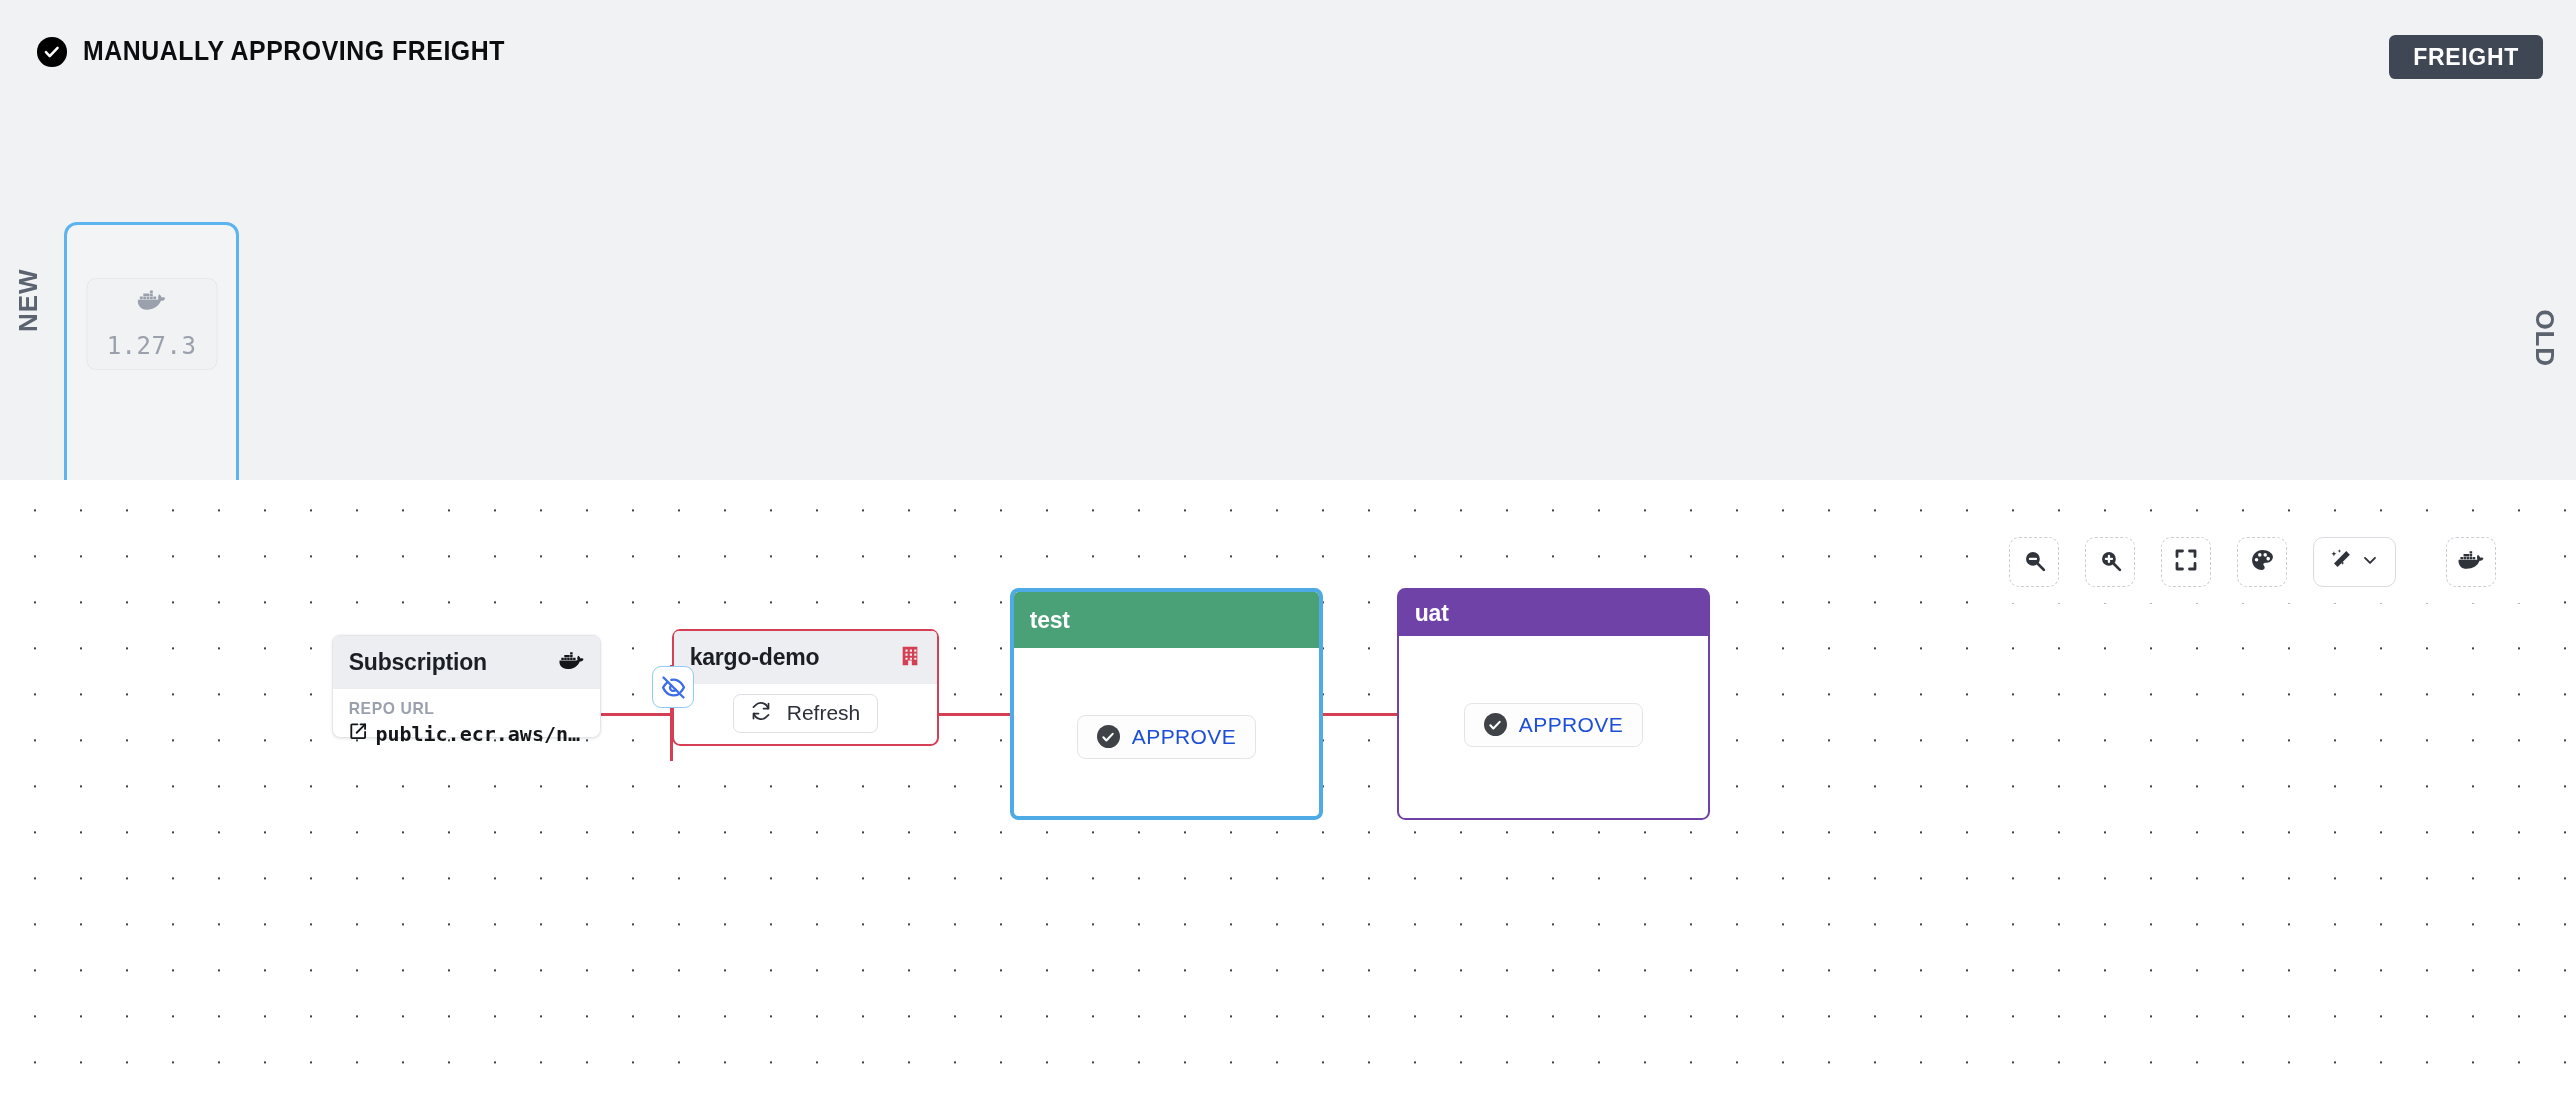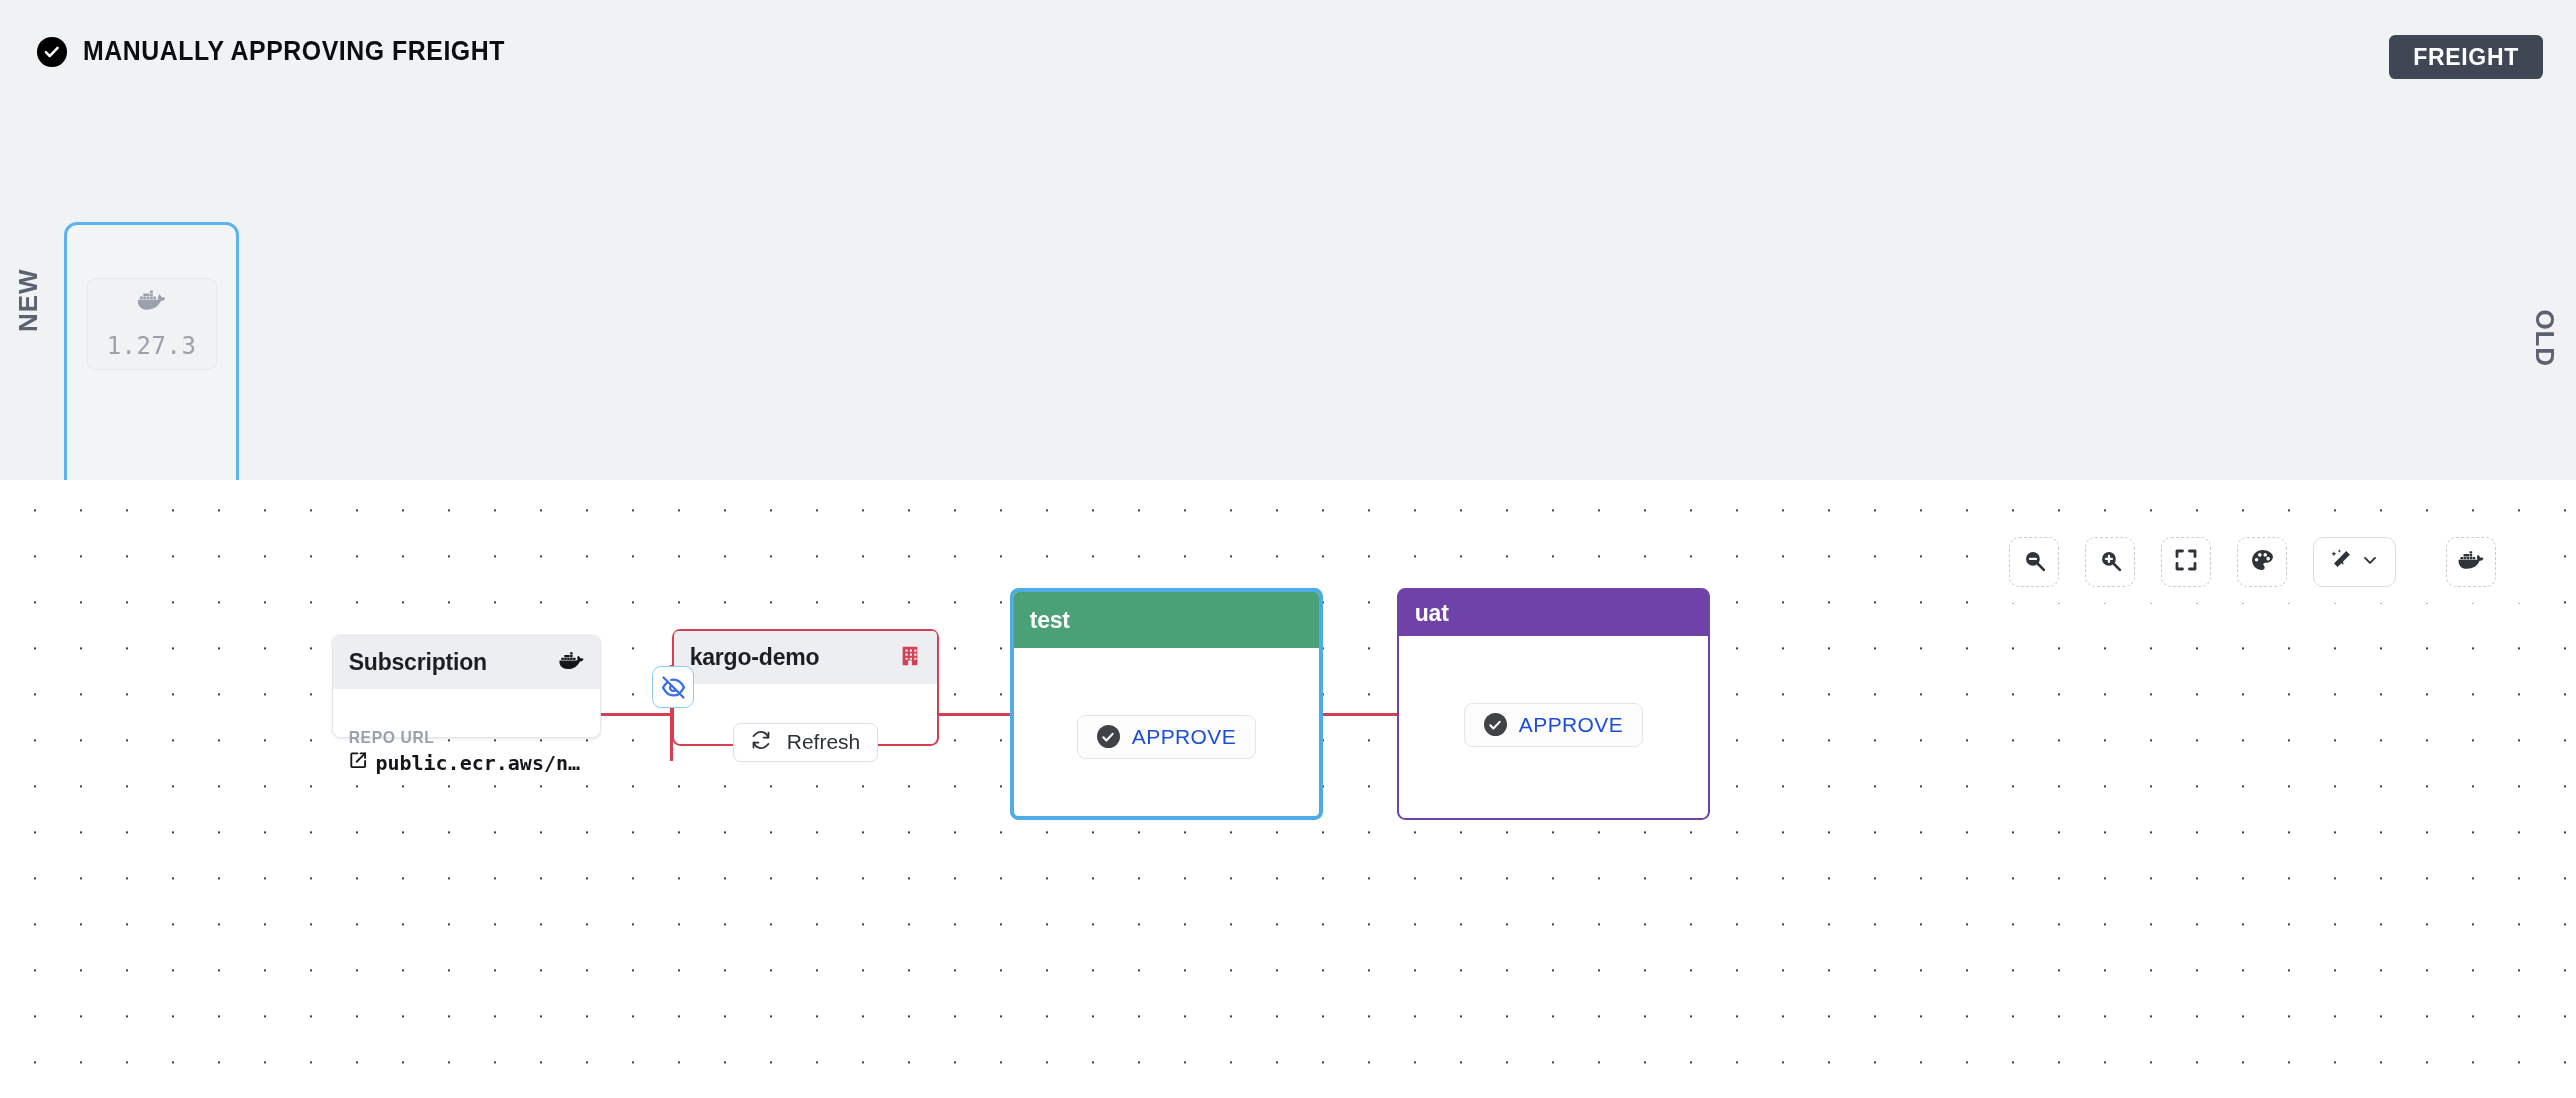--- a/index.html
+++ b/index.html
@@ -112,21 +112,21 @@
     position: absolute; background: #ffffff;
     border-radius: 8.3px;
   }
   .node-header {
     height: 53px; display: flex; align-items: center;
     padding: 0 15.7px; border-radius: 4.6px 4.6px 0 0;
   }
   .node-title {
     font-size: 23px; font-weight: 700; letter-spacing: -0.2px;
   }
-  .node-body { position: relative; margin-top: 29px; }
+  .node-body { position: relative; }
 
   
   #subscription-node {
     left: 332px; top: 155px; width: 269px; height: 103px;
     border: 0.9px solid #e3e5e9;
     box-shadow: 0 0.9px 2.8px rgba(0,0,0,0.10);
   }
   #subscription-node .node-header {
     background: #eceef1; justify-content: space-between; color: #1b1e24;
   }

